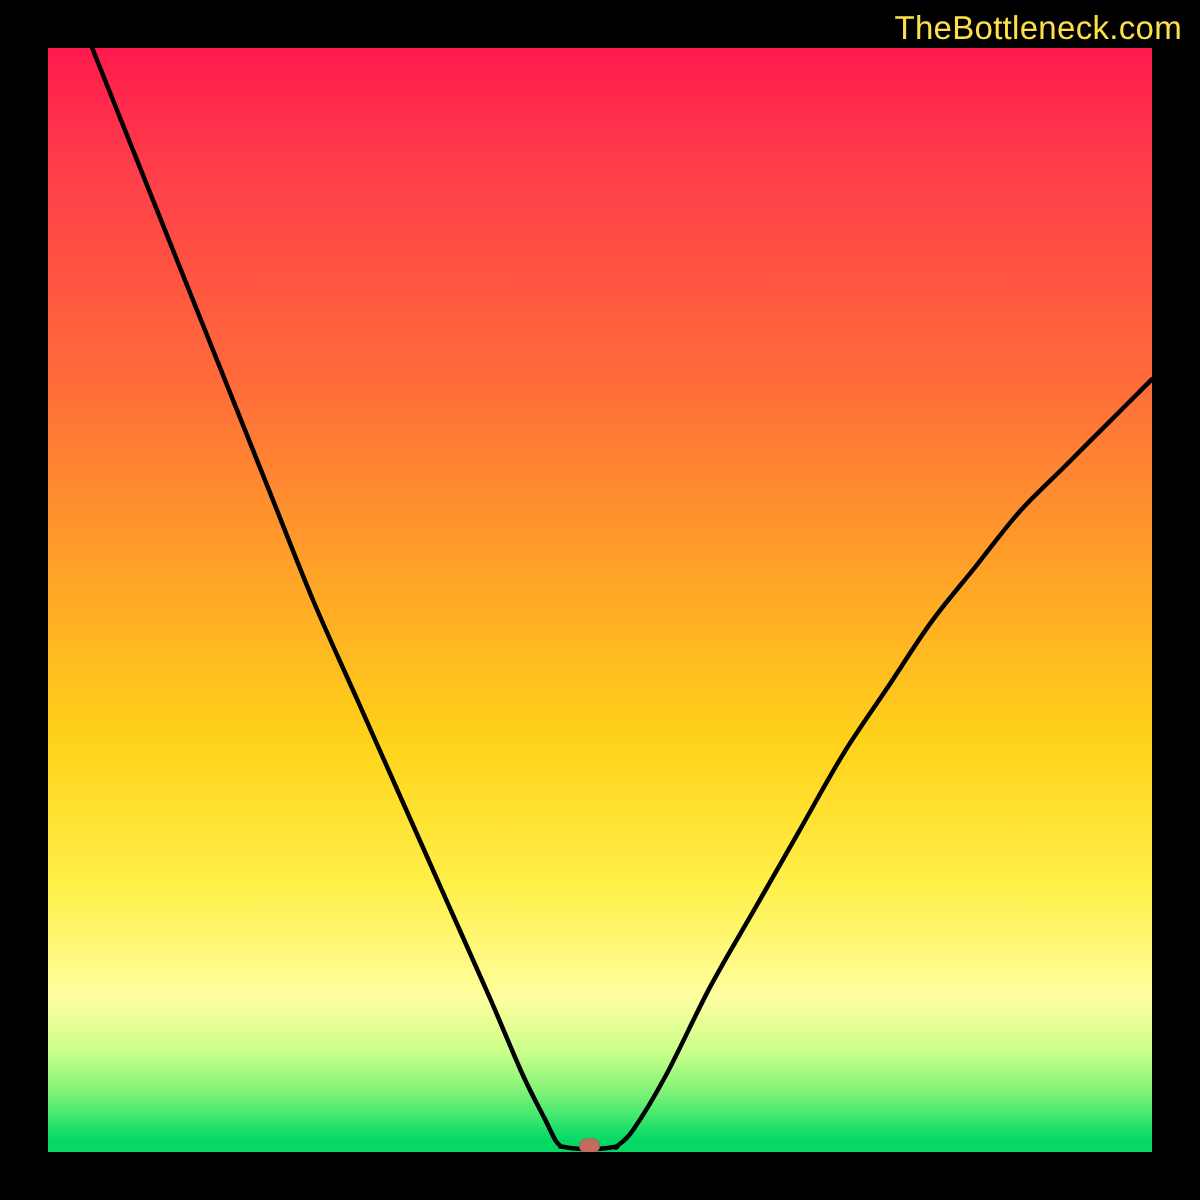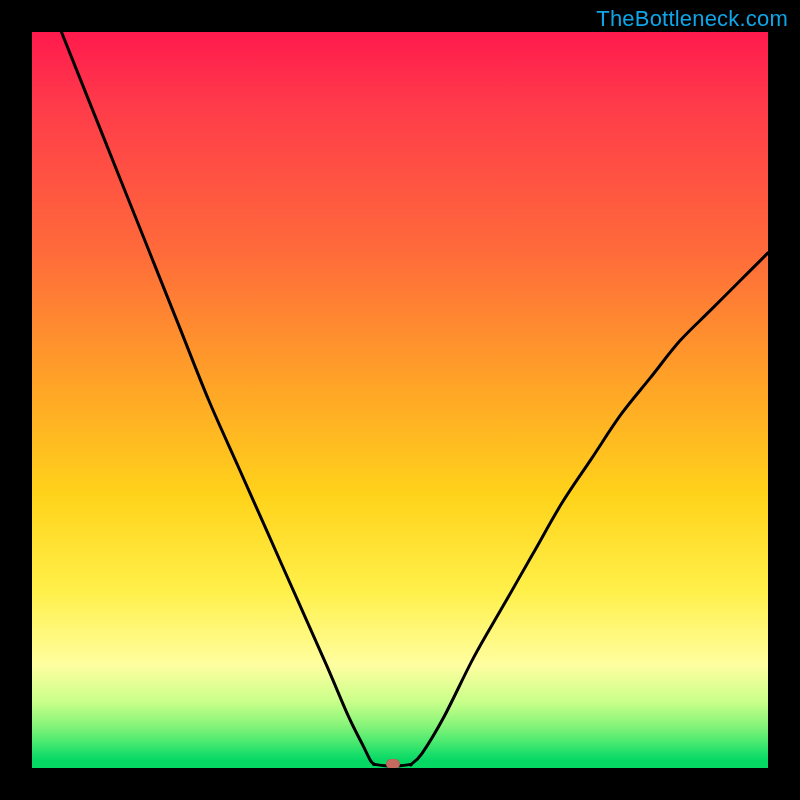--- a/index.html
+++ b/index.html
@@ -44,21 +44,21 @@
       #49e96f 96.5%,
       #1ddf6a 98%,
       #06d864 99%,
       #06d864 100%
     );
   }
   .watermark {
     position: absolute;
     top: 6px;
     right: 12px;
-    color: #0ea5e9;
+    color: #fde047;
     font-size: 22px;
     font-weight: 500;
     letter-spacing: 0.2px;
     user-select: none;
   }
   svg.curve {
     position: absolute;
     inset: 0;
     width: 736px;
     height: 736px;

